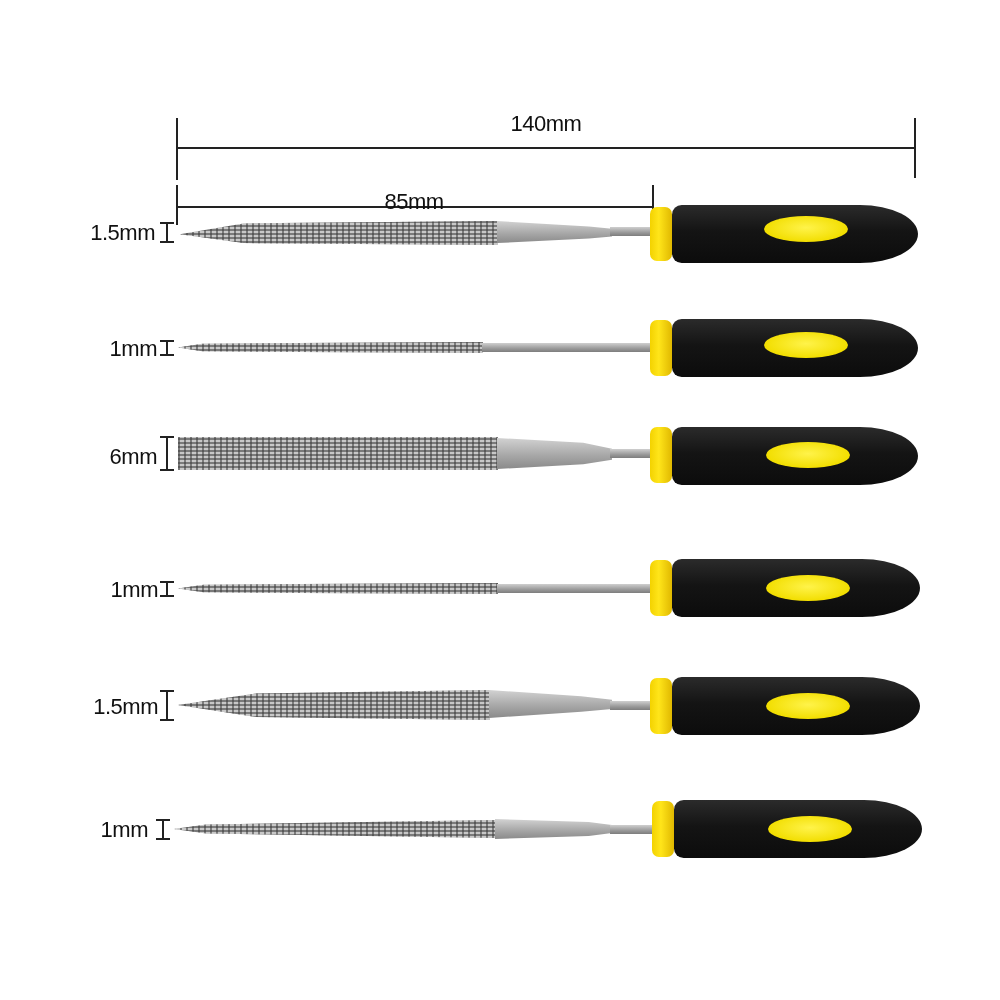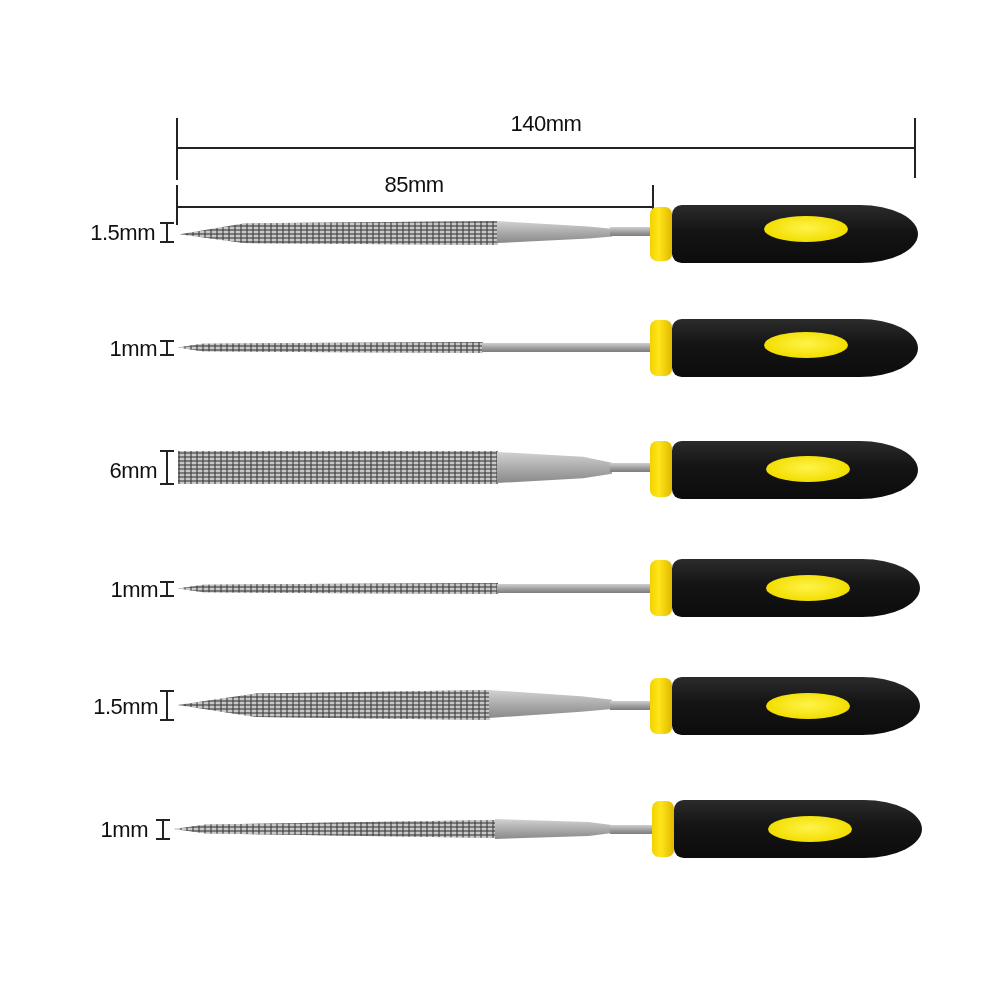--- a/index.html
+++ b/index.html
@@ -34,21 +34,21 @@
   <div class="vline" style="left:176px; top:118px; height:62px;"></div>
   <div class="vline" style="left:914px; top:118px; height:60px;"></div>
   <div class="hline" style="left:177px; top:147px; width:738px;"></div>
   <div class="dim-label" style="left:546px; top:111px;">140mm</div>
 </div>
 
 <div>
   <div class="vline" style="left:176px; top:185px; height:40px;"></div>
   <div class="vline" style="left:652px; top:185px; height:30px;"></div>
   <div class="hline" style="left:177px; top:206px; width:476px;"></div>
-  <div class="dim-label" style="left:414px; top:172px;">85mm</div>
+  <div class="dim-label" style="left:414px; top:189px;">85mm</div>
 </div>
 
 <div class="row" style="top:192px;">
   <div class="size-label" style="right:845px; top:28px;">1.5mm</div>
   <div class="ibeam" style="left:160px; top:30px; height:20px;">
     <div class="t" style="top:0;"></div>
       <div class="m" style="top:0; height:20px;"></div>
       <div class="b" style="top:19px;"></div>
   </div>
   <div class="rasp" style="left:180px; top:29px; width:318px; height:24px; clip-path:polygon(0 55%, 20% 10%, 100% 0, 100% 100%, 20% 92%);"></div>
@@ -66,21 +66,21 @@
       <div class="m" style="top:0; height:15px;"></div>
       <div class="b" style="top:14px;"></div>
   </div>
   <div class="rasp" style="left:178px; top:35px; width:305px; height:11px; clip-path:polygon(0 50%, 8% 15%, 100% 0, 100% 100%, 8% 85%);"></div>
   <div class="rod" style="left:482px; top:36px; width:170px; height:9px;"></div>
   <div class="collar" style="left:650px; top:13px; height:56px;"></div>
   <div class="grip" style="left:672px; top:12px; width:246px; height:58px;"></div>
   <div class="pad" style="left:764px; top:25px; width:84px; height:26px;"></div>
 </div>
 
-<div class="row" style="top:430px;">
+<div class="row" style="top:416px;">
   <div class="size-label" style="right:843px; top:28px;">6mm</div>
   <div class="ibeam" style="left:160px; top:20px; height:34px;">
     <div class="t" style="top:0;"></div>
       <div class="m" style="top:0; height:34px;"></div>
       <div class="b" style="top:33px;"></div>
   </div>
   <div class="rasp" style="left:178px; top:21px; width:320px; height:33px;"></div>
   <div class="shank" style="left:497px; top:22px; width:115px; height:31px; clip-path:polygon(0 0, 75% 15%, 100% 35%, 100% 70%, 75% 85%, 0 100%);"></div>
   <div class="rod" style="left:610px; top:33px; width:42px; height:9px;"></div>
   <div class="collar" style="left:650px; top:11px; height:56px;"></div>

